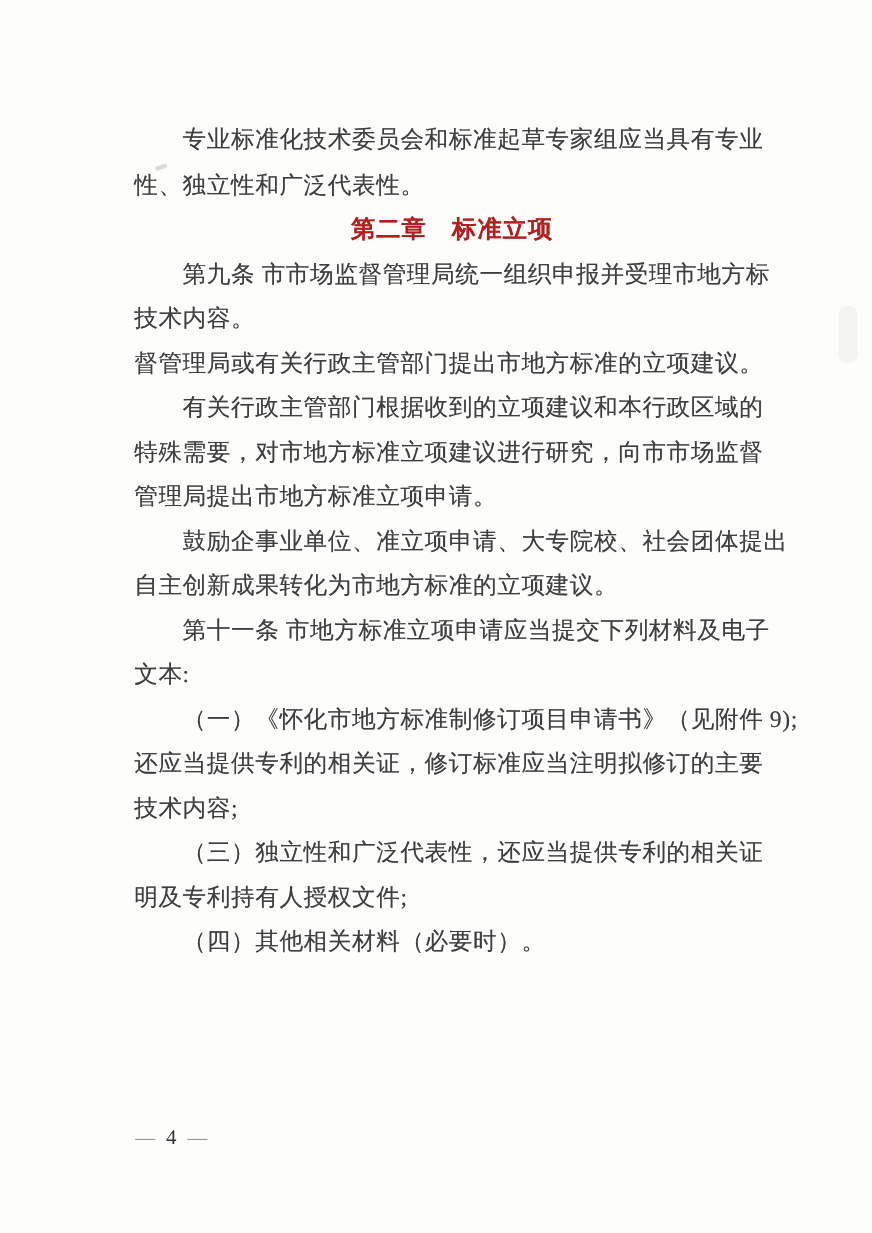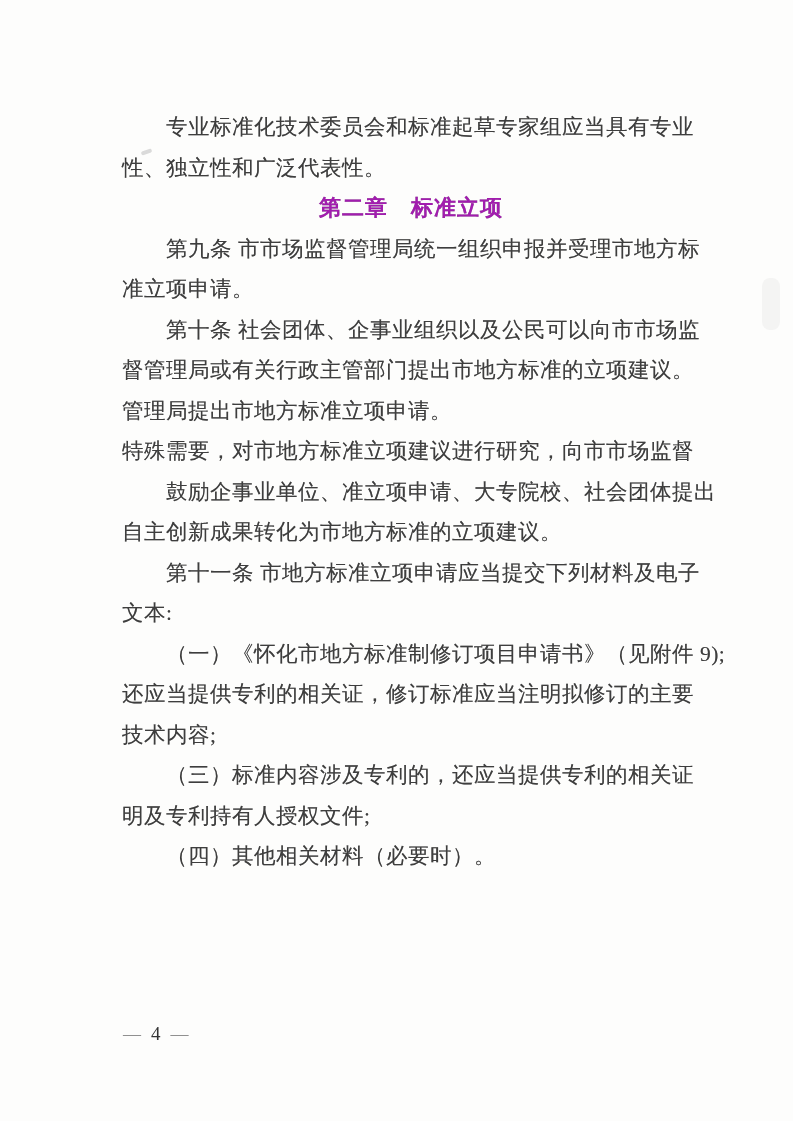--- a/index.html
+++ b/index.html
@@ -30,21 +30,21 @@
     white-space: nowrap;
     text-shadow: 0 0 0.5px rgba(70,70,70,0.55);
   }
   .line.indent {
     padding-left: 44px;
   }
   .line.heading-line {
     text-align: center;
     font-family: "Liberation Sans", "DejaVu Sans", sans-serif;
     font-weight: bold;
-    color: #a21caf;
+    color: #b91c1c;
     font-size: 22px;
     letter-spacing: 1px;
     padding-left: 0;
   }
   .footer {
     position: absolute;
     left: 123px;
     top: 1021px;
     height: 26px;
     line-height: 26px;
@@ -83,33 +83,33 @@
 </style>
 </head>
 <body>
 
 <div class="page">
   <div class="content" id="doc-content">
       <div class="line indent">专业标准化技术委员会和标准起草专家组应当具有专业</div>
       <div class="line">性、独立性和广泛代表性。</div>
       <div class="line heading-line">第二章　标准立项</div>
       <div class="line indent">第九条 市市场监督管理局统一组织申报并受理市地方标</div>
-      <div class="line">准立项申请。</div>
-      <div class="line indent">第十条 社会团体、企事业组织以及公民可以向市市场监</div>
+      <div class="line">技术内容。</div>
       <div class="line">督管理局或有关行政主管部门提出市地方标准的立项建议。</div>
+      <div class="line indent">有关行政主管部门根据收到的立项建议和本行政区域的</div>
+      <div class="line">特殊需要，对市地方标准立项建议进行研究，向市市场监督</div>
       <div class="line">管理局提出市地方标准立项申请。</div>
-      <div class="line">特殊需要，对市地方标准立项建议进行研究，向市市场监督</div>
       <div class="line indent">鼓励企事业单位、准立项申请、大专院校、社会团体提出</div>
       <div class="line">自主创新成果转化为市地方标准的立项建议。</div>
       <div class="line indent">第十一条 市地方标准立项申请应当提交下列材料及电子</div>
       <div class="line">文本:</div>
       <div class="line indent">（一）《怀化市地方标准制修订项目申请书》（见附件 9);</div>
       <div class="line">还应当提供专利的相关证，修订标准应当注明拟修订的主要</div>
       <div class="line">技术内容;</div>
-      <div class="line indent">（三）标准内容涉及专利的，还应当提供专利的相关证</div>
+      <div class="line indent">（三）独立性和广泛代表性，还应当提供专利的相关证</div>
       <div class="line">明及专利持有人授权文件;</div>
       <div class="line indent">（四）其他相关材料（必要时）。</div>
     </div>
 
   <div class="footer"><span class="dash">—</span><span class="num">4</span><span class="dash">—</span>
   </div>
 
   <div class="artifact-speck"></div>
   <div class="artifact-streak"></div>
 </div>

